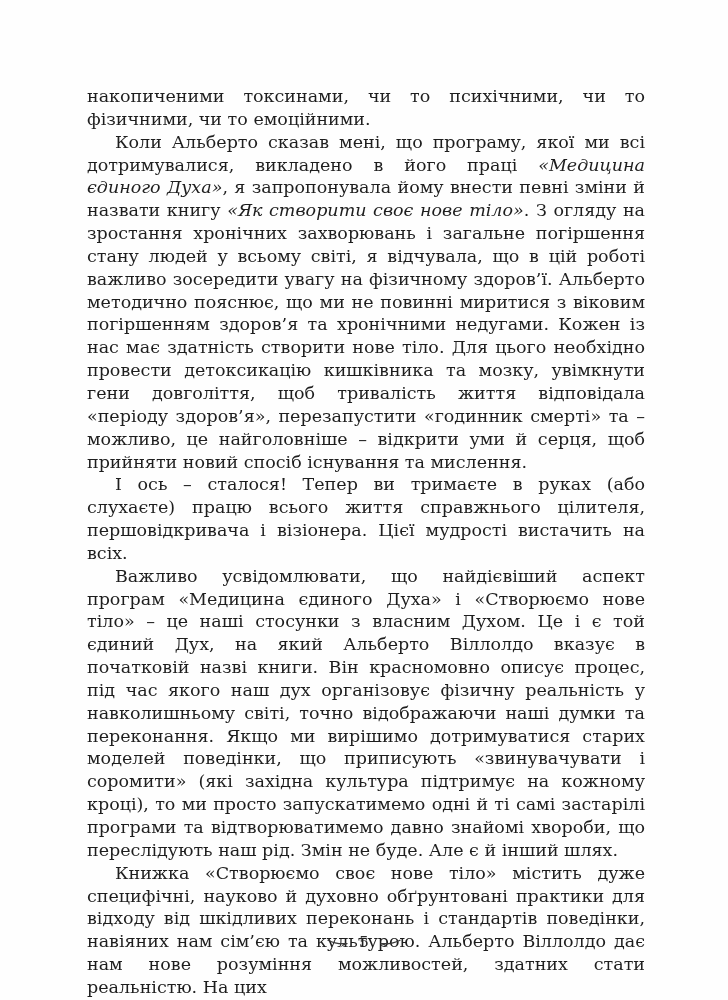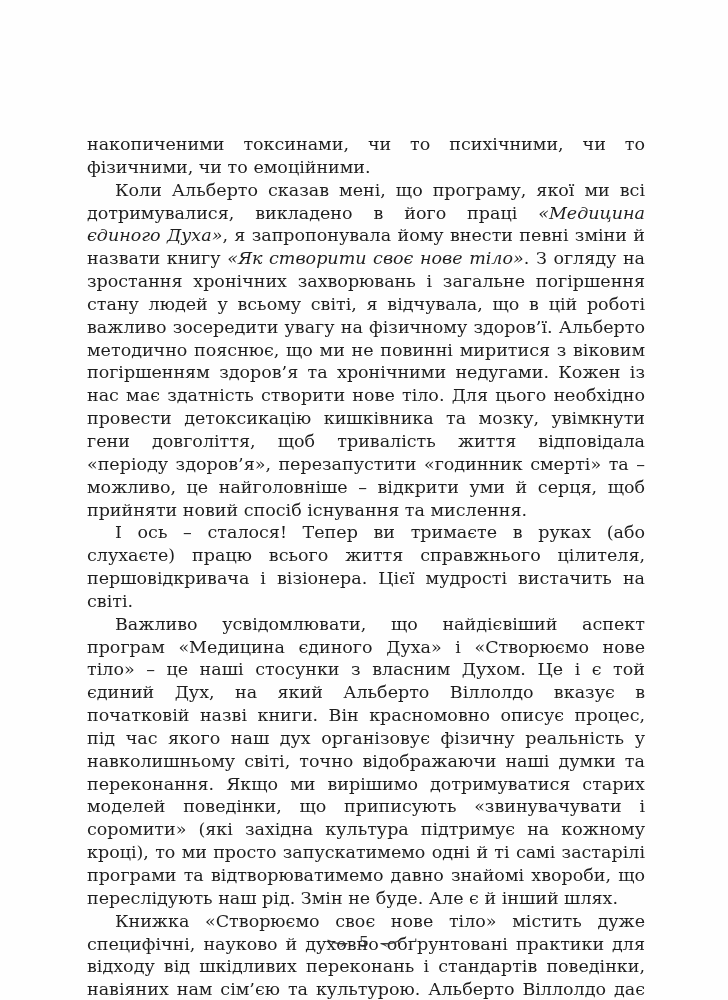--- a/index.html
+++ b/index.html
@@ -27,21 +27,20 @@
     text-justify: inter-word;
     hyphens: none;
     -webkit-hyphens: none;
   }
   .para {
     margin: 0;
     text-indent: 28px;
   }
   .para.no-indent {
     text-indent: 0;
-    margin-top: 48px;
   }
   .italic-run {
     font-style: italic;
   }
   .page-footer {
     position: absolute;
     left: 0;
     right: 0;
     top: 931px;
     height: 24px;
@@ -79,21 +78,21 @@
 <body>
 
 <div class="book-page">
 
   <div class="page-text">
 
     <p class="para no-indent"><span>накопиченими токсинами, чи то психічними, чи то фізичними, чи то емоційними.</span></p>
 
     <p class="para"><span>Коли Альберто сказав мені, що програму, якої ми всі дотримувалися, викладено в його праці </span><span class="italic-run">«Медицина єдиного Духа»</span><span>, я запропонувала йому внести певні зміни й назвати книгу </span><span class="italic-run">«Як створити своє нове тіло»</span><span>. З огляду на зростання хронічних захворювань і загальне погіршення стану людей у всьому світі, я відчувала, що в цій роботі важливо зосередити увагу на фізичному здоров’ї. Альберто методично пояснює, що ми не повинні миритися з віковим погіршенням здоров’я та хронічними недугами. Кожен із нас має здатність створити нове тіло. Для цього необхідно провести детоксикацію кишківника та мозку, увімкнути гени довголіття, щоб тривалість життя відповідала «періоду здоров’я», перезапустити «годинник смерті» та – можливо, це найголовніше – відкрити уми й серця, щоб прийняти новий спосіб існування та мислення.</span></p>
 
-    <p class="para"><span>І ось – сталося! Тепер ви тримаєте в руках (або слухаєте) працю всього життя справжнього цілителя, першовідкривача і візіонера. Цієї мудрості вистачить на світі.</span></p>
+    <p class="para"><span>І ось – сталося! Тепер ви тримаєте в руках (або слухаєте) працю всього життя справжнього цілителя, першовідкривача і візіонера. Цієї мудрості вистачить на всіх.</span></p>
 
     <p class="para"><span>Важливо усвідомлювати, що найдієвіший аспект програм «Медицина єдиного Духа» і «Створюємо нове тіло» – це наші стосунки з власним Духом. Це і є той єдиний Дух, на який Альберто Віллолдо вказує в початковій назві книги. Він красномовно описує процес, під час якого наш дух організовує фізичну реальність у навколишньому світі, точно відображаючи наші думки та переконання. Якщо ми вирішимо дотримуватися старих моделей поведінки, що приписують «звинувачувати і соромити» (які західна культура підтримує на кожному кроці), то ми просто запускатимемо одні й ті самі застарілі програми та відтворюватимемо давно знайомі хвороби, що переслідують наш рід. Змін не буде. Але є й інший шлях.</span></p>
 
     <p class="para"><span>Книжка «Створюємо своє нове тіло» містить дуже специфічні, науково й духовно обґрунтовані практики для відходу від шкідливих переконань і стандартів поведінки, навіяних нам сім’єю та культурою. Альберто Віллолдо дає нам нове розуміння можливостей, здатних стати реальністю. На цих</span></p>
 
   </div>
 
   <div class="page-footer">
     <span class="ornament">
       <svg viewBox="0 0 22 12" xmlns="http://www.w3.org/2000/svg">

